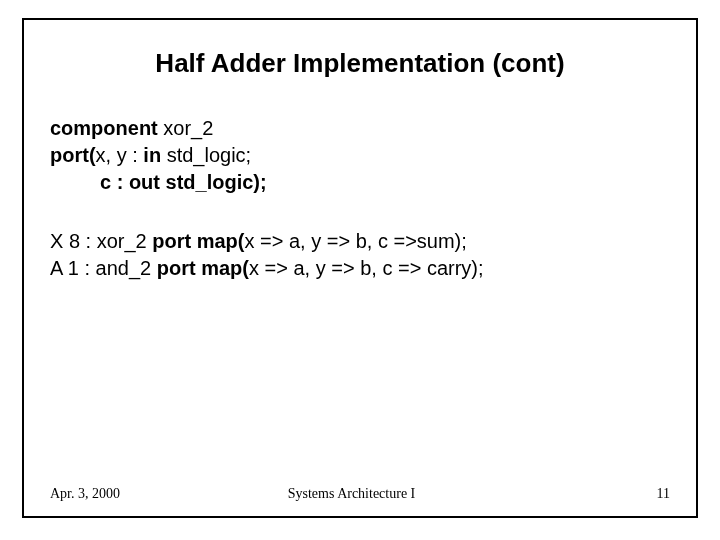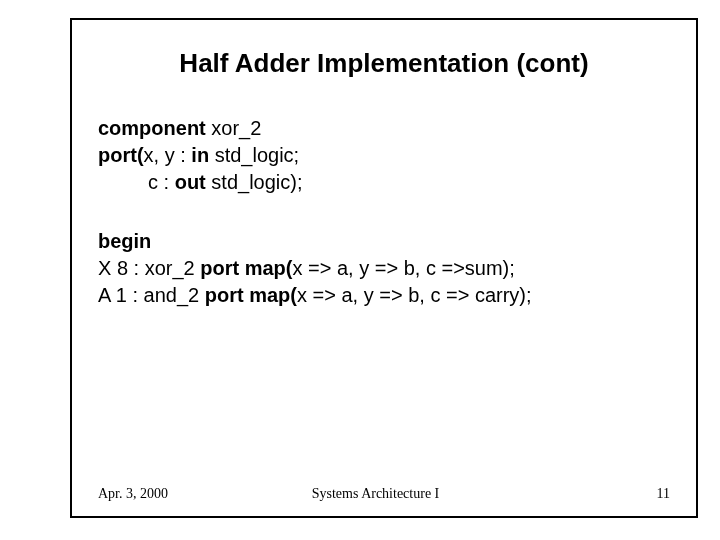--- a/index.html
+++ b/index.html
@@ -11,21 +11,20 @@
       position: relative;
     }
     .slide {
       position: absolute;
       top: 18px;
       left: 22px;
       right: 22px;
       bottom: 22px;
       border: 2px solid #000;
       padding: 0;
-      margin-left: 48px;
     }
     .title {
       font-size: 26px;
       font-weight: bold;
       text-align: center;
       margin-top: 28px;
       margin-bottom: 36px;
     }
     .content {
       padding-left: 26px;
@@ -46,21 +45,21 @@
       align-items: flex-end;
       font-size: 14px;
       font-family: "Times New Roman", Times, serif;
     }
     .footer-center {
       position: absolute;
       left: 0;
       right: 17px;
       text-align: center;
     }
-    .indent { padding-left: 50px; }
+    .indent { padding-left: 50px; font-weight: bold; }
   </style>
 </head>
 <body>
 
 <div class="slide">
   <div class="title">Half Adder Implementation (cont)</div>
 
   <div class="content">
     <div class="block">
       <div>
@@ -69,23 +68,20 @@
       <div>
         <b>port(</b><span>x, y : </span><b>in</b><span> std_logic;</span>
       </div>
       <div class="indent">
         <span>c : </span><b>out</b><span> std_logic);</span>
       </div>
     </div>
 
     <div class="block">
       <div>
-        <b>begin</b>
-      </div>
-      <div>
         <span>X 8 : xor_2 </span><b>port map(</b><span>x =&gt; a, y =&gt; b, c =&gt;sum);</span>
       </div>
       <div>
         <span>A 1 : and_2 </span><b>port map(</b><span>x =&gt; a, y =&gt; b, c =&gt; carry);</span>
       </div>
     </div>
   </div>
 
   <div class="footer">
     <span>Apr. 3, 2000</span>

